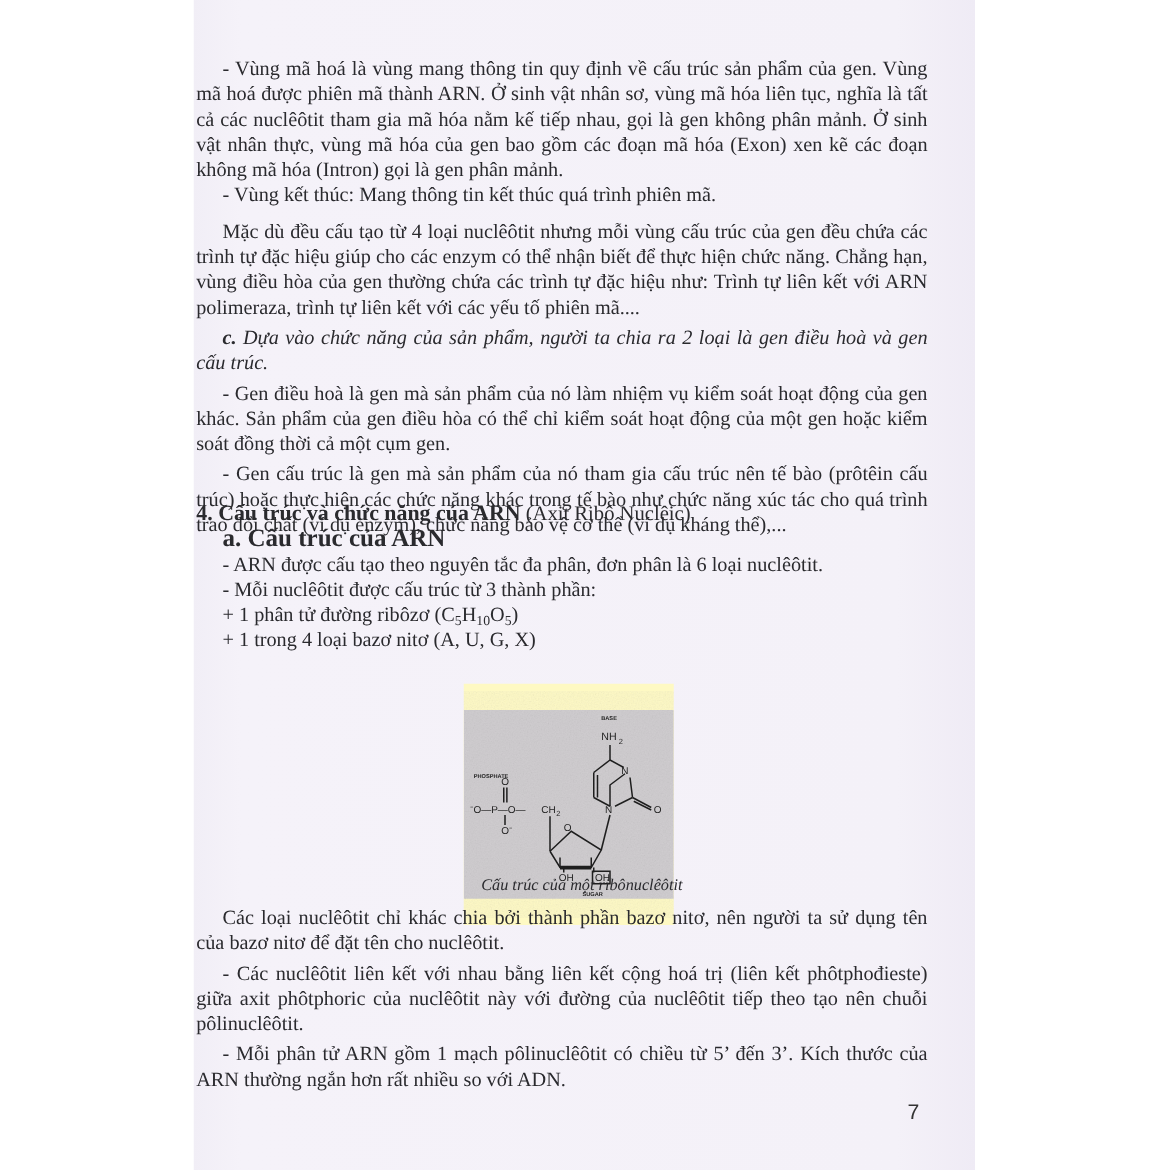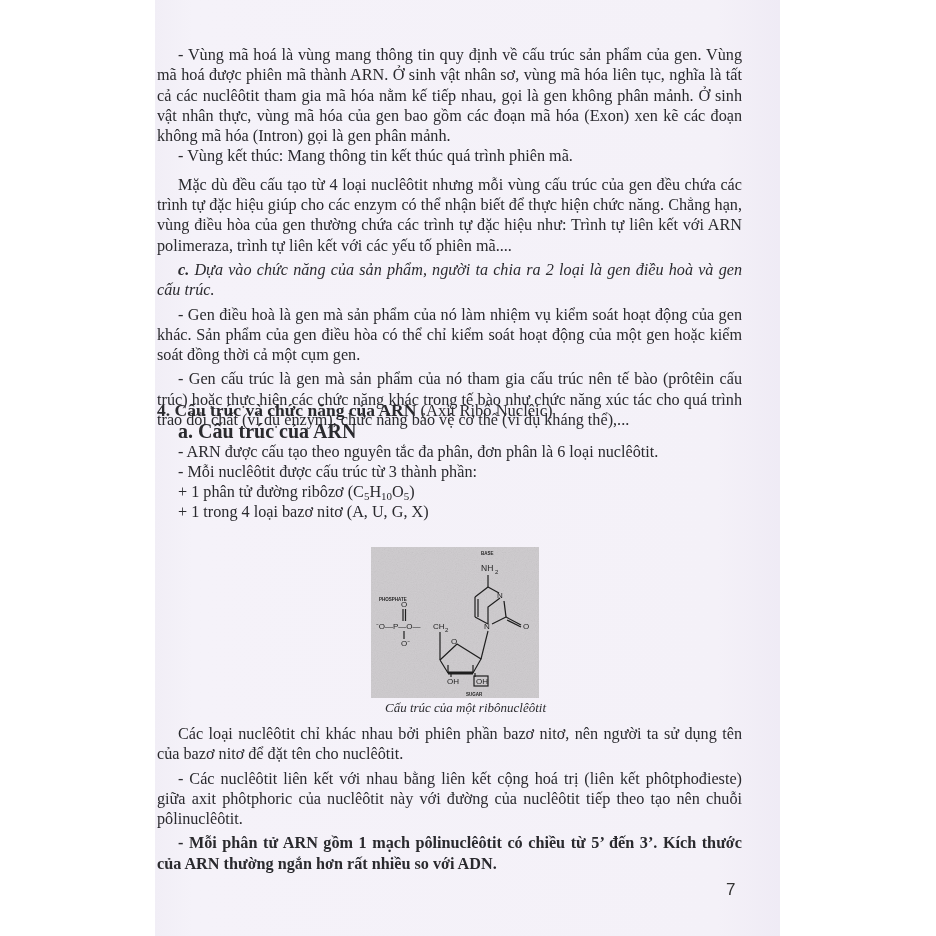--- a/index.html
+++ b/index.html
@@ -8,21 +8,21 @@
   .page { position:absolute; left:155px; top:0; width:625px; height:936px;
           background:linear-gradient(90deg,#f1eef6 0%,#f5f2f9 6%,#f4f1f8 90%,#efebf5 100%); }
   .text { position:absolute; left:157px; width:585px; font-size:16.2px; line-height:20.3px; }
   .text p { margin:0; text-align:justify; text-align-last:left; }
   .text p.ind { text-indent:21px; }
   .text p.ind2 { padding-left:21px; }
   .b { font-weight:bold; }
   .heading { font-weight:bold; font-size:17.5px; }
   .heading .normal { font-weight:normal; font-size:16.5px; }
   sub { font-size:11px; vertical-align:-3px; line-height:0; }
-  .figure { position:absolute; left:371px; top:547px; width:168px; height:151px;
+  .figure { position:absolute; left:371px; top:547px; width:168px; height:193px;
             background:#fef9c3; }
   .figure svg { width:100%; height:100%; display:block; }
   .caption { position:absolute; left:173px; width:585px; top:700px; text-align:center;
              font-style:italic; font-size:13px; }
   .page-number { position:absolute; left:726px; top:880px; font-family:"Liberation Sans",sans-serif;
                  font-size:17px; color:#333; }
   .ghost { position:absolute; left:545px; width:215px; color:#cfcbd4; font-size:12px; line-height:19px;
            opacity:.55; font-family:"Liberation Sans",sans-serif; pointer-events:none; }
 </style>
 </head>
@@ -113,18 +113,18 @@
         <line x1="136" y1="73" x2="150" y2="80"></line>
 
       <rect x="103" y="129" width="14" height="10"></rect>
     </g>
   </svg>
 </div>
 
 <div class="caption">Cấu trúc của một ribônuclêôtit</div>
 
 <div class="text" style="top:724px;">
-  <p class="ind">Các loại nuclêôtit chỉ khác nhau bởi phiên phần bazơ nitơ, nên người ta sử dụng tên của bazơ nitơ để đặt tên cho nuclêôtit.</p>
+  <p class="ind">Các loại nuclêôtit chỉ khác chia bởi thành phần bazơ nitơ, nên người ta sử dụng tên của bazơ nitơ để đặt tên cho nuclêôtit.</p>
   <p class="ind" style="margin-top:4px;">- Các nuclêôtit liên kết với nhau bằng liên kết cộng hoá trị (liên kết phôtphođieste) giữa axit phôtphoric của nuclêôtit này với đường của nuclêôtit tiếp theo tạo nên chuỗi pôlinuclêôtit.</p>
-  <p class="ind" style="margin-top:4px;font-weight:bold;">- Mỗi phân tử ARN gồm 1 mạch pôlinuclêôtit có chiều từ 5’ đến 3’. Kích thước của ARN thường ngắn hơn rất nhiều so với ADN.</p>
+  <p class="ind" style="margin-top:4px;">- Mỗi phân tử ARN gồm 1 mạch pôlinuclêôtit có chiều từ 5’ đến 3’. Kích thước của ARN thường ngắn hơn rất nhiều so với ADN.</p>
 </div>
 
 <div class="page-number">7</div>
 
 </body></html>

